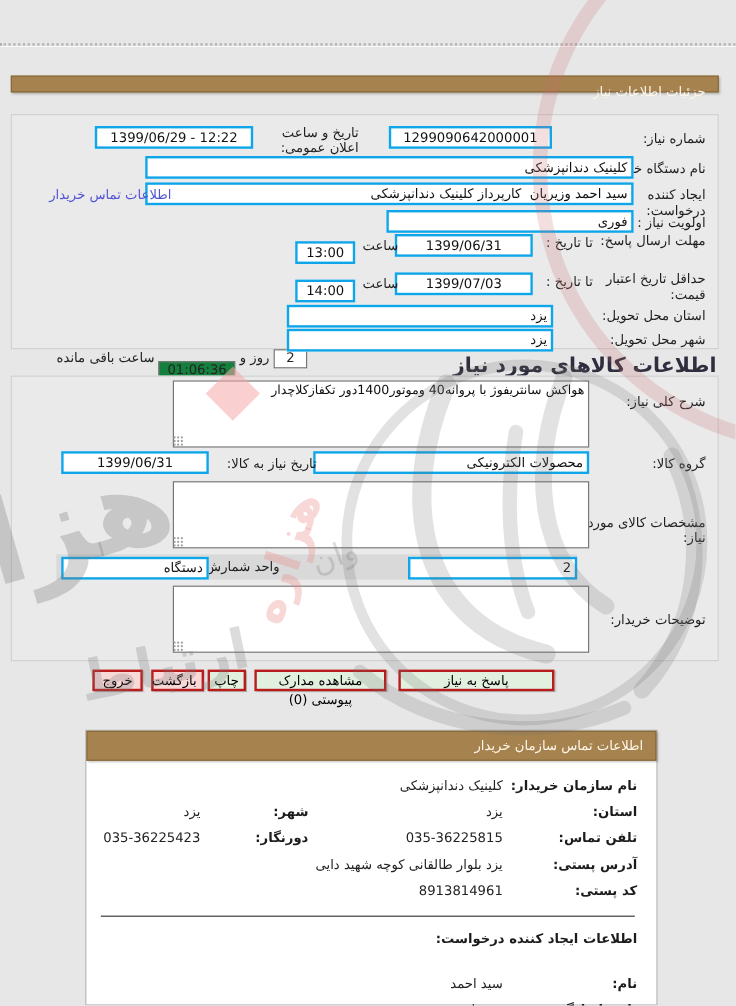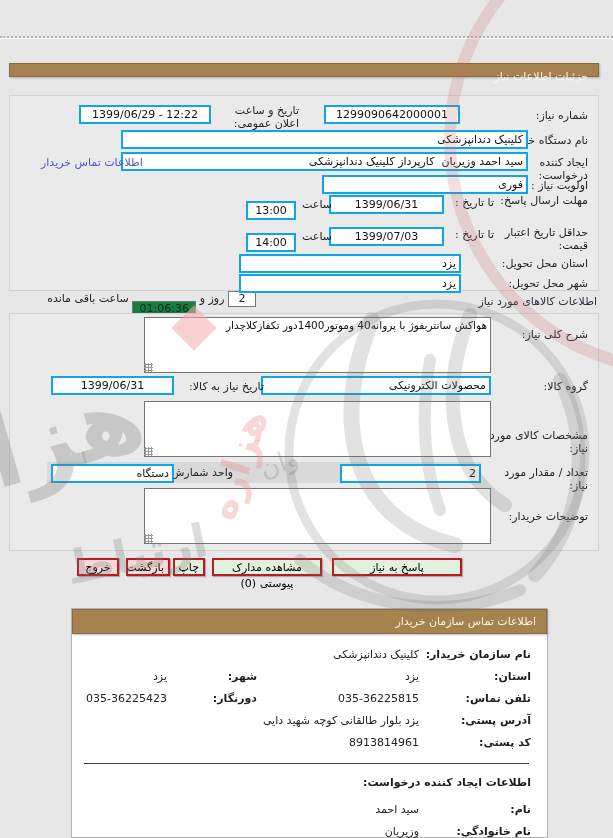--- a/index.html
+++ b/index.html
@@ -13,22 +13,22 @@
   .brown-bar{position:absolute;background:#a6824e;border:1px solid #8a6a3c;
              color:#fdf6e9;line-height:25px;padding:0 10px;box-sizing:border-box;
              box-shadow:1px 1px 2px rgba(0,0,0,.25);}
   .title-bar{top:63px;right:14px;width:590px;height:14px;}
 
   .panel{position:absolute;right:14px;width:590px;background:#eaeaea;
          border:1px solid #d2d2d2;box-sizing:border-box;}
   .panel1{top:95px;height:196px;}
   .panel2{top:313px;height:238px;}
 
-  .section-title{position:absolute;top:295px;right:16px;left:16px;font-weight:normal;
-                 color:#2e2e3e;font-size:11px;text-align:right;}
+  .section-title{position:absolute;top:295px;right:16px;left:16px;font-weight:bold;
+                 color:#2e2e3e;font-size:17px;text-align:right;}
 
   .lbl{position:absolute;text-align:right;color:#1f1f1f;line-height:13px;}
   .lbl2{width:100px;}
   .inp{position:absolute;background:#fff;border:2px solid #0ea5e9;font-family:"DejaVu Sans",sans-serif;
        font-size:11px;height:15px;padding:0 3px;box-sizing:content-box;color:#111;}
   .inp.center{text-align:center;}
   .ta{position:absolute;background:#fff;border:1px solid #767676;font-family:"DejaVu Sans",sans-serif;
       font-size:10.5px;padding:1px 3px;resize:none;color:#111;box-sizing:border-box;overflow:hidden;}
   .grip{position:absolute;width:9px;height:9px;
         background:radial-gradient(#9a9a9a 1px,transparent 1.2px);background-size:3px 3px;}
@@ -52,21 +52,21 @@
 
   .card{position:absolute;top:608px;right:65px;width:477px;bottom:0;background:#fff;
         border:1px solid #b5b5b5;box-sizing:border-box;}
   .card-head{position:relative;height:25px;line-height:24px;}
   .card-body{padding:14px 16px 0 10px;}
   .crow{display:grid;grid-template-columns:108px 158px 86px auto;column-gap:4px;
         margin-bottom:9px;align-items:baseline;}
   .crow .clab{font-weight:bold;color:#1c1c1c;}
   .crow .cval{color:#222;text-align:right;}
   .sep{border:none;border-top:1px solid #3c3c3c;margin:14px 2px 12px 2px;}
-  .ctitle{font-weight:bold;margin:2px 0 14px 0;color:#1c1c1c;}
+  .ctitle{font-weight:bold;margin:2px 0 24px 0;color:#1c1c1c;}
 
   .wm{position:absolute;top:0;right:0;pointer-events:none;z-index:40;}
 </style>
 </head>
 <body>
 
 <div id="screen">
 
   <div class="top-strip"></div>
 
@@ -126,21 +126,20 @@
     <div class="lbl lbl2" style="top:66px;right:10px;">گروه کالا:</div>
     <input class="inp" style="top: 62px; right: 107px; width: 220px;" readonly="" value="محصولات الکترونیکی">
     <div class="lbl" style="top:66px;right:334px;width:88px;">تاریخ نیاز به کالا:</div>
     <input class="inp center" style="top: 62px; right: 424px; width: 113px;" readonly="" value="1399/06/31">
 
     <div class="lbl lbl2" style="top:115px;right:10px;">مشخصات کالای مورد نیاز:</div>
     <textarea class="ta" style="top: 87px; right: 107px; width: 347px; height: 56px;" readonly=""></textarea>
     <div class="grip" style="top:133px;right:445px;"></div>
 
     <div class="band" style="top:148px;right:117px;left:37px;height:21px;"></div>
-    <div class="lbl lbl2" style="top:152px;right:10px;">تعداد / مقدار مورد نیاز:</div>
     <input class="inp" style="top: 150px; right: 117px; width: 131px;" readonly="" value="2">
     <div class="lbl" style="top:152px;right:365px;">واحد شمارش:</div>
     <input class="inp" style="top: 150px; right: 424px; width: 113px;" readonly="" value="دستگاه">
 
     <div class="lbl lbl2" style="top:196px;right:10px;">توضیحات خریدار:</div>
     <textarea class="ta" style="top: 174px; right: 107px; width: 347px; height: 56px;" readonly=""></textarea>
     <div class="grip" style="top:220px;right:445px;"></div>
   </div>
 
   <div class="btn-row">

